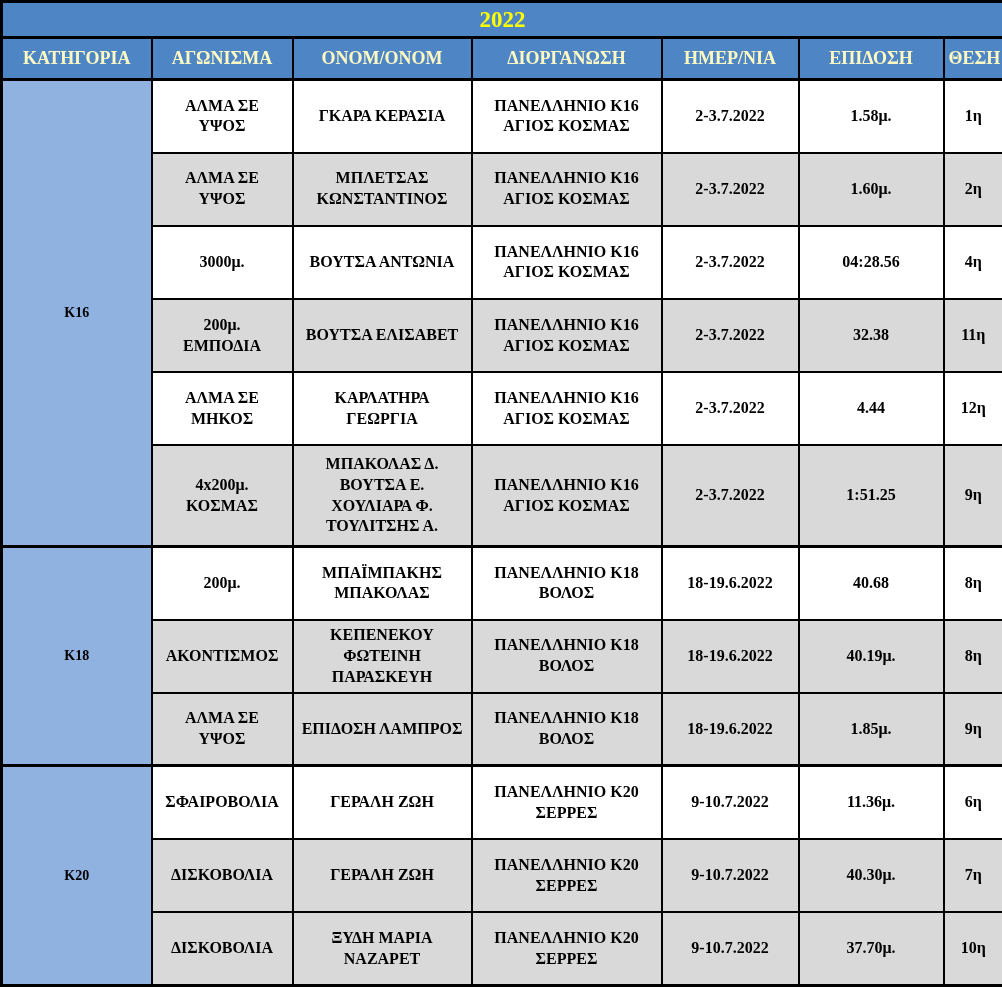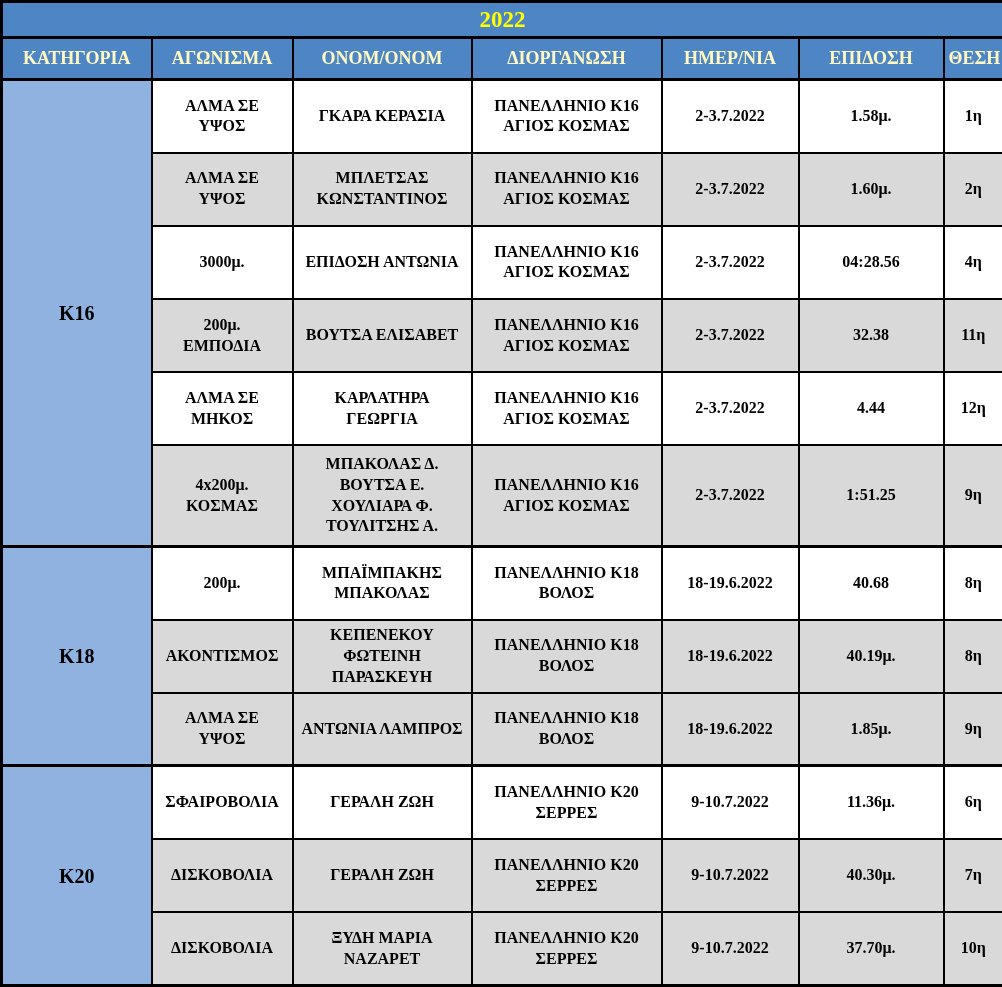--- a/index.html
+++ b/index.html
@@ -49,21 +49,21 @@
     line-height: 1.3;
     white-space: pre-line;
     background: #ffffff;
   }
   tbody tr { height: 73px; }
   tbody tr.tall { height: 101px; }
   tbody tr.gray td { background: #d9d9d9; }
   tbody tr.sec td { border-top-width: 3px; }
   tbody td.cat {
     background: #8fb2e1;
-    font-size: 20px;
+    font-size: 14px;
     white-space: normal;
   }
 </style>
 </head>
 <body>
 
 <div class="page">
   <table class="results">
     <colgroup>
       <col style="width:150px">
@@ -106,21 +106,21 @@
         <td>ΜΠΛΕΤΣΑΣ
 ΚΩΝΣΤΑΝΤΙΝΟΣ</td>
         <td>ΠΑΝΕΛΛΗΝΙΟ Κ16
 ΑΓΙΟΣ ΚΟΣΜΑΣ</td>
         <td>2-3.7.2022</td>
         <td>1.60μ.</td>
         <td>2η</td>
       </tr>
       <tr>
         <td>3000μ.</td>
-        <td>ΕΠΙΔΟΣΗ ΑΝΤΩΝΙΑ</td>
+        <td>ΒΟΥΤΣΑ ΑΝΤΩΝΙΑ</td>
         <td>ΠΑΝΕΛΛΗΝΙΟ Κ16
 ΑΓΙΟΣ ΚΟΣΜΑΣ</td>
         <td>2-3.7.2022</td>
         <td>04:28.56</td>
         <td>4η</td>
       </tr>
       <tr class="gray">
         <td>200μ.
 ΕΜΠΟΔΙΑ</td>
         <td>ΒΟΥΤΣΑ ΕΛΙΣΑΒΕΤ</td>
@@ -172,21 +172,21 @@
 ΠΑΡΑΣΚΕΥΗ</td>
         <td>ΠΑΝΕΛΛΗΝΙΟ Κ18
 ΒΟΛΟΣ</td>
         <td>18-19.6.2022</td>
         <td>40.19μ.</td>
         <td>8η</td>
       </tr>
       <tr class="gray">
         <td>ΑΛΜΑ ΣΕ
 ΥΨΟΣ</td>
-        <td>ΑΝΤΩΝΙΑ ΛΑΜΠΡΟΣ</td>
+        <td>ΕΠΙΔΟΣΗ ΛΑΜΠΡΟΣ</td>
         <td>ΠΑΝΕΛΛΗΝΙΟ Κ18
 ΒΟΛΟΣ</td>
         <td>18-19.6.2022</td>
         <td>1.85μ.</td>
         <td>9η</td>
       </tr>
       <tr class="sec">
         <td class="cat" rowspan="3">Κ20</td>
         <td>ΣΦΑΙΡΟΒΟΛΙΑ</td>
         <td>ΓΕΡΑΛΗ ΖΩΗ</td>

